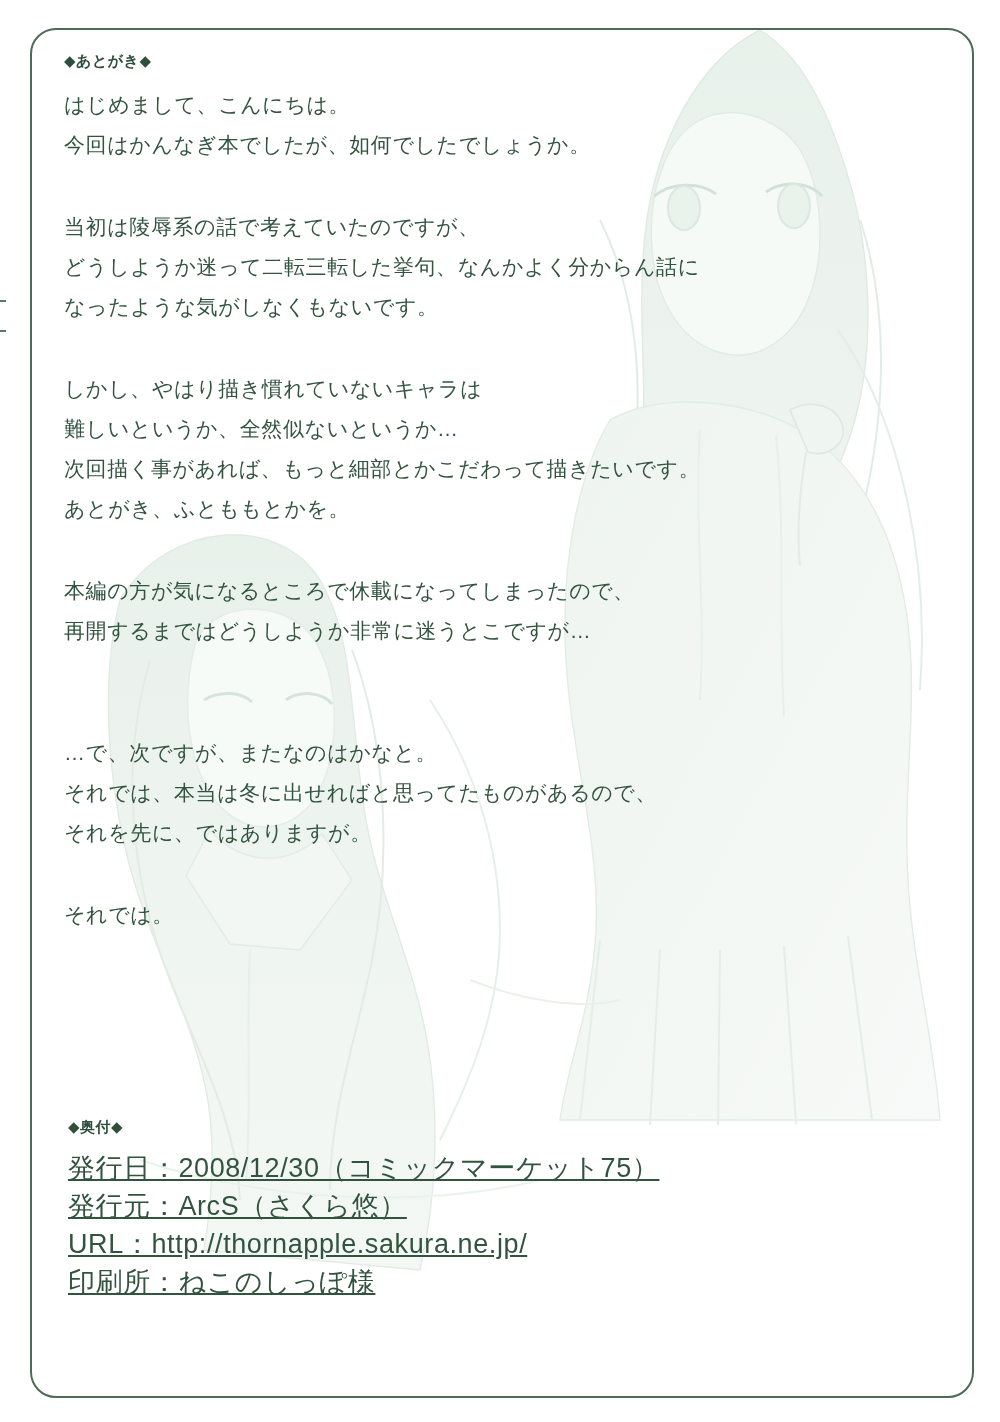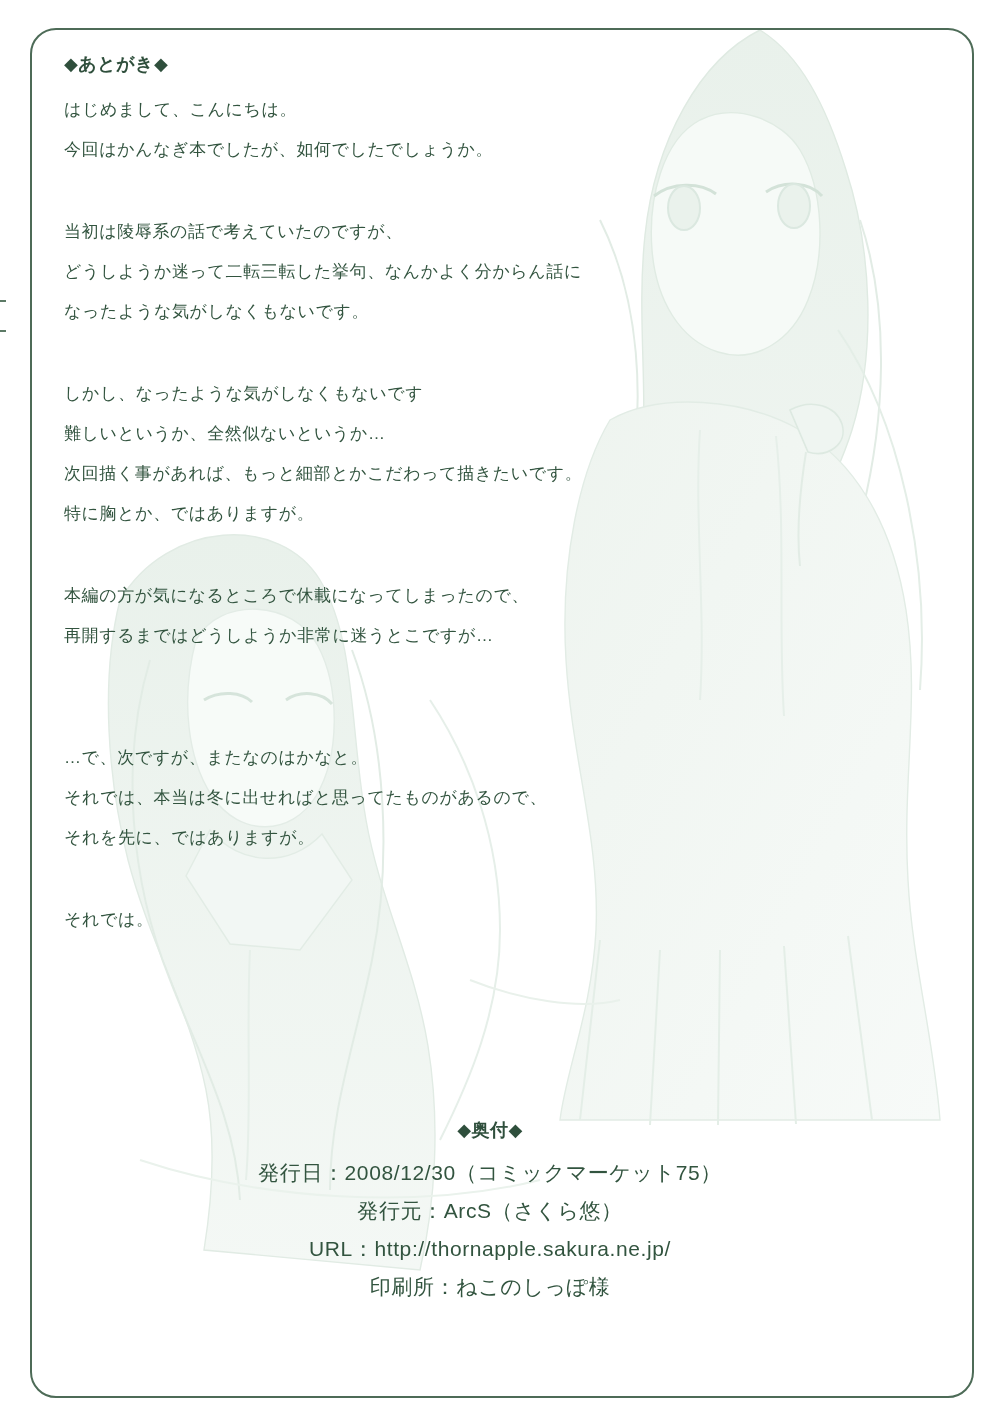--- a/index.html
+++ b/index.html
@@ -49,51 +49,51 @@
   }
 
   
   .content {
     position: absolute;
     left: 64px;
     top: 52px;
     width: 860px;
   }
   .heading {
-    font-size: 18px;
+    font-size: 15px;
     color: #2f4f3c;
     letter-spacing: 0.5px;
     margin: 0 0 14px 0;
     font-weight: 700;
   }
   .para {
     margin: 0;
   }
   .line {
-    font-size: 17px;
+    font-size: 21px;
     line-height: 40px;
     color: #32543f;
     white-space: pre;
     letter-spacing: 0.6px;
   }
   .gap-sm { height: 26px; }
   .gap-md { height: 42px; }
   .gap-lg { height: 56px; }
 
   .colophon {
     position: absolute;
-    left: 60px;
+    left: 68px;
     top: 1118px;
     width: 860px;
-    text-align: center;
   }
   .colophon .heading { margin-bottom: 12px; }
   .colophon .line {
-    font-size: 21px;
+    font-size: 27px;
     line-height: 38px;
+    text-decoration: underline;
   }
 </style>
 </head>
 <body>
 
 <div id="page">
 
   <div class="art-layer">
     <svg viewBox="0 0 1000 1422" xmlns="http://www.w3.org/2000/svg" aria-hidden="true">
       <defs>
@@ -177,24 +177,24 @@
 
     <div class="para">
       <div class="line">当初は陵辱系の話で考えていたのですが、</div>
       <div class="line">どうしようか迷って二転三転した挙句、なんかよく分からん話に</div>
       <div class="line">なったような気がしなくもないです。</div>
     </div>
 
     <div class="gap-md"></div>
 
     <div class="para">
-      <div class="line">しかし、なったような気がしなくもないです</div>
+      <div class="line">しかし、やはり描き慣れていないキャラは</div>
       <div class="line">難しいというか、全然似ないというか…</div>
       <div class="line">次回描く事があれば、もっと細部とかこだわって描きたいです。</div>
-      <div class="line">特に胸とか、ではありますが。</div>
+      <div class="line">あとがき、ふとももとかを。</div>
     </div>
 
     <div class="gap-md"></div>
 
     <div class="para">
       <div class="line">本編の方が気になるところで休載になってしまったので、</div>
       <div class="line">再開するまではどうしようか非常に迷うとこですが…</div>
     </div>
 
     <div class="gap-lg"></div>

